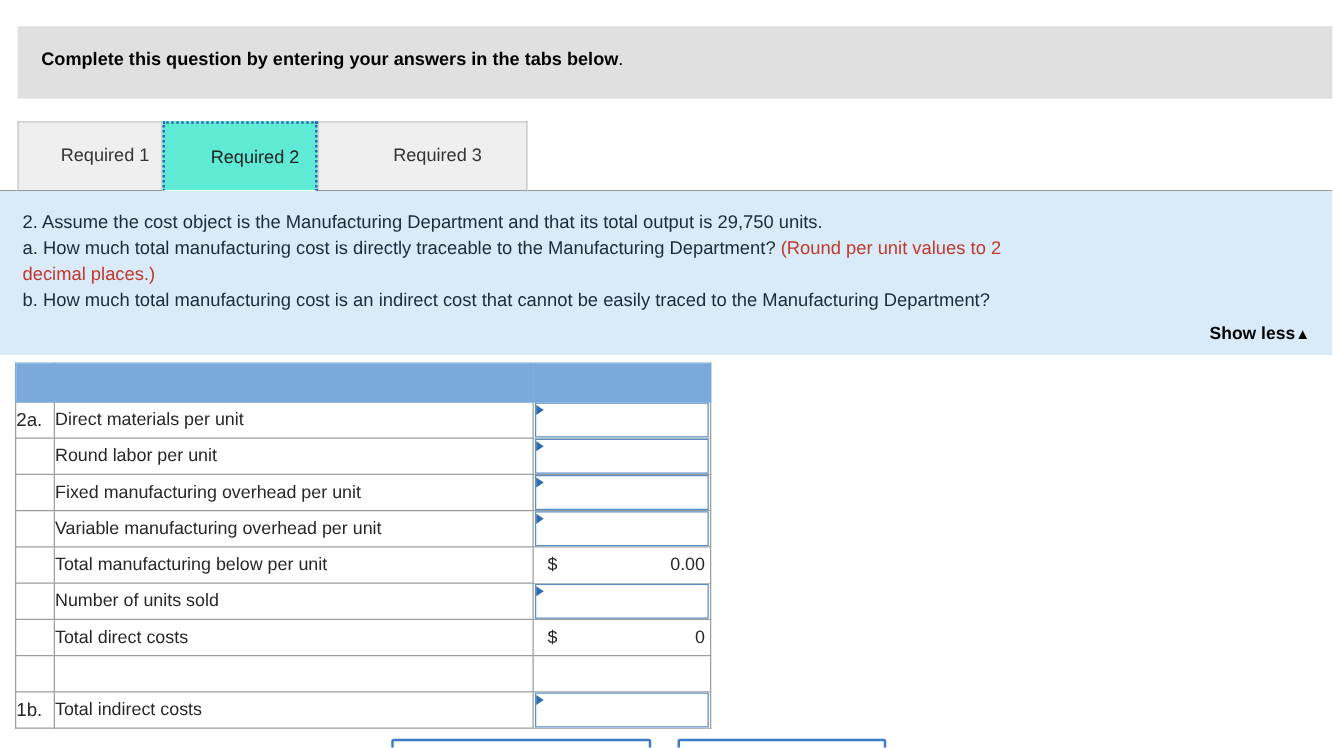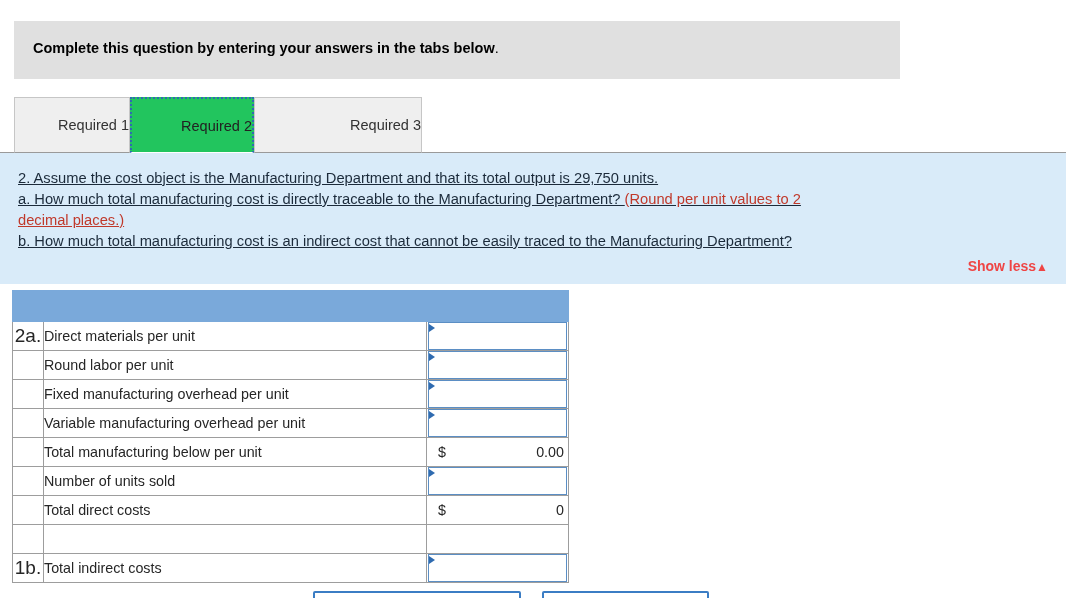--- a/index.html
+++ b/index.html
@@ -13,21 +13,21 @@
     overflow: hidden;
     font-family: "Liberation Sans", sans-serif;
     position: relative;
   }
 
   
   .instruction-bar {
     position: absolute;
     left: 14px;
     top: 21px;
-    width: 886px;
+    width: 1052px;
     height: 58px;
     background: #e0e0e0;
     box-sizing: border-box;
   }
   .instruction-text {
     position: absolute;
     left: 19px;
     top: 19px;
     font-size: 14.5px;
     color: #000000;
@@ -51,26 +51,26 @@
     top: 0px;
     height: 56px;
     box-sizing: border-box;
     background: #efefef;
     border: 1px solid #c6c6c6;
     border-bottom: 1px solid #9a9a9a;
     font-size: 14.5px;
     color: #333333;
     display: flex;
     align-items: center;
-    justify-content: flex-end;
+    justify-content: center;
     cursor: pointer;
     padding-left: 24px;
   }
   .tab.active {
-    background: #22c55e;
+    background: #5eead4;
     border: 2px dotted #2f6bb0;
     border-bottom: 1px solid #ffffff;
     z-index: 3;
     color: #222222;
   }
   #tab0 { left: 14px;  width: 116px; }
   #tab1 { left: 130px; width: 124px; }
   #tab2 { left: 254px; width: 168px; }
 
   
@@ -83,34 +83,33 @@
     background: #d9ebf9;
     box-sizing: border-box;
   }
   .qline {
     position: absolute;
     left: 18px;
     font-size: 14.7px;
     color: #1b2a3a;
     line-height: 20px;
     white-space: nowrap;
-    text-decoration: underline;
   }
   #q1 { top: 168px; }
   #q2 { top: 189px; }
   #q3 { top: 210px; }
   #q4 { top: 231px; }
   .red { color: #c0392b; text-align: right; }
   .showless {
     position: absolute;
     right: 18px;
     top: 258px;
     font-size: 14px;
     font-weight: bold;
-    color: #ef4444;
+    color: #000000;
     cursor: pointer;
     user-select: none;
   }
   .showless .caret { font-size: 12px; }
 
   
   .answer-table {
     position: absolute;
     left: 12px;
     top: 290px;
@@ -129,23 +128,23 @@
     padding: 0;
     box-sizing: border-box;
     vertical-align: middle;
   }
   .answer-table tr.header td {
     background: #7aa9da;
     border: 1px solid #7aa9da;
     height: 31px;
   }
   .cell-num {
-    text-align: center;
+    text-align: left;
     padding-right: 3px;
-    font-size: 19px;
+    font-size: 15px;
     color: #262626;
   }
   .cell-label {
     padding-left: 9px;
   }
   .cell-blank { }
 
   
   td.cell-input {
     padding: 0;

